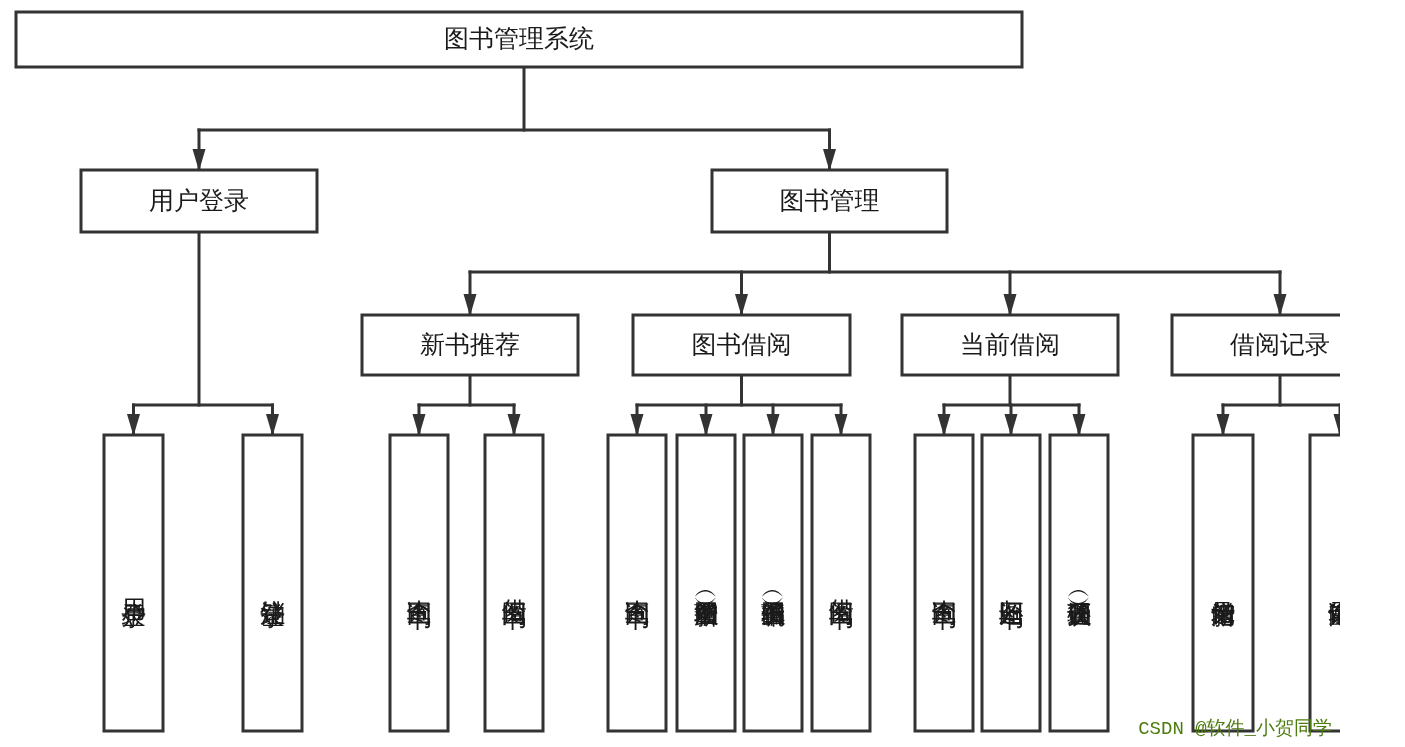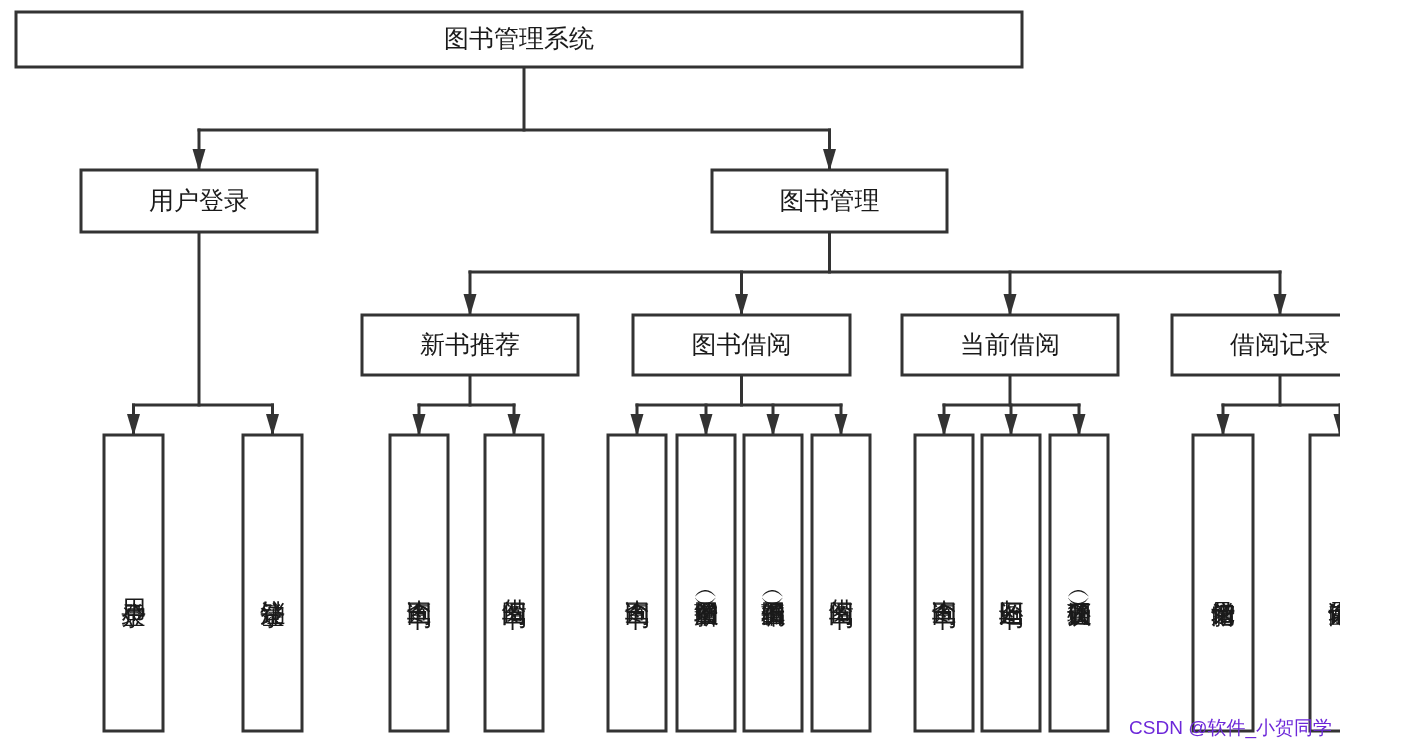--- a/index.html
+++ b/index.html
@@ -71,23 +71,23 @@
     text-align: center;
   }
   .leaf-label.tight {
     font-size: 24px;
     letter-spacing: 0px;
   }
   .watermark {
     position: absolute;
     right: 8px;
     bottom: 6px;
-    font-family: Liberation Sans, sans-serif;
+    font-family: Liberation Mono, monospace;
     font-size: 19px;
-    color: #6d28d9;
+    color: #4d7c0f;
     white-space: nowrap;
     user-select: none;
   }
 </style>
 </head>
 <body>
 
 <div id="diagram-root">
 
   <svg class="tree-canvas" viewBox="0 0 1405 747" xmlns="http://www.w3.org/2000/svg">

